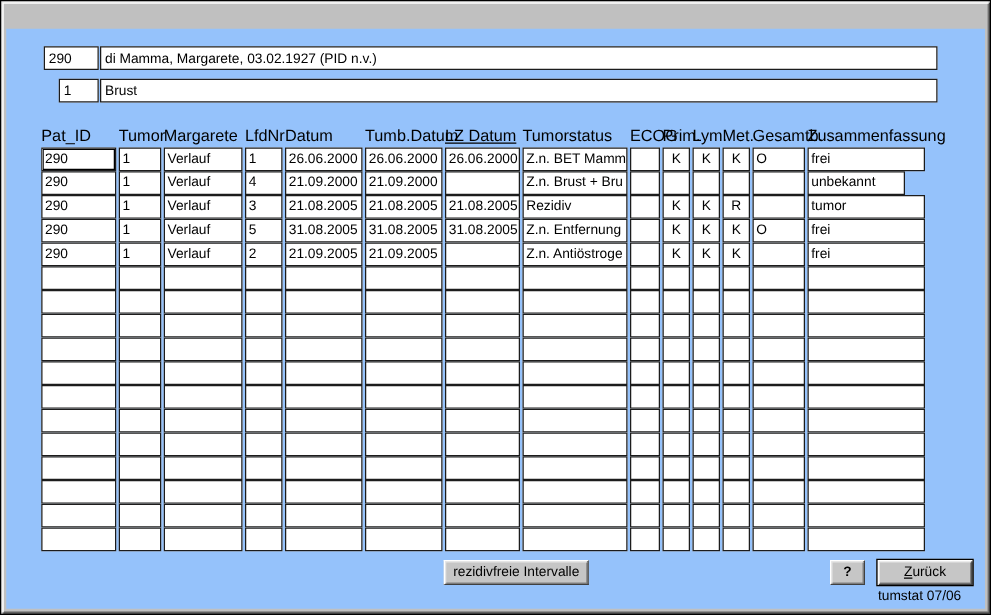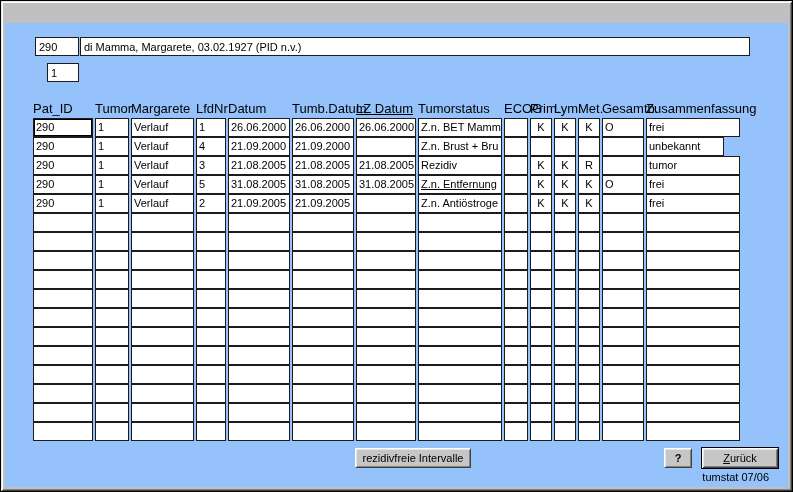--- a/index.html
+++ b/index.html
@@ -70,20 +70,21 @@
 </style>
 </head>
 <body>
 
 <div class="window">
 
   <div class="client">
     <input class="field" style="left: 30px; top: 14px; width: 44px;" value="290">
     <input class="field" style="left: 75px; top: 14px; width: 670px;" value="di Mamma, Margarete, 03.02.1927 (PID n.v.)">
     <input class="field" style="left: 42px; top: 40px; width: 32px;" value="1">
+    <input class="field" style="left: 75px; top: 40px; width: 670px;" value="Brust">
 
     <div class="thead">
         <div class="th" style="width: 60px;">Pat_ID</div>
         <div class="th" style="width: 34px;">Tumor</div>
         <div class="th" style="width: 63px;">Margarete</div>
         <div class="th" style="width: 30px;">LfdNr</div>
         <div class="th" style="width: 62px;">Datum</div>
         <div class="th" style="width: 62px;">Tumb.Datum</div>
         <div class="th" style="width: 60px; text-decoration: underline;">LZ Datum</div>
         <div class="th" style="width: 84px;">Tumorstatus</div>
@@ -144,21 +145,21 @@
           <div class="cell" style="width: 94px;">tumor</div>
         </div>
         <div class="trow">
           <div class="cell" style="width: 60px;">290</div>
           <div class="cell" style="width: 34px;">1</div>
           <div class="cell" style="width: 63px;">Verlauf</div>
           <div class="cell" style="width: 30px;">5</div>
           <div class="cell" style="width: 62px;">31.08.2005</div>
           <div class="cell" style="width: 62px;">31.08.2005</div>
           <div class="cell" style="width: 60px;">31.08.2005</div>
-          <div class="cell" style="width: 84px; text-decoration: underline;">Z.n. Entfernung</div>
+          <div class="cell" style="width: 84px;">Z.n. Entfernung</div>
           <div class="cell center" style="width: 24px;"></div>
           <div class="cell center" style="width: 22px;">K</div>
           <div class="cell center" style="width: 22px;">K</div>
           <div class="cell center" style="width: 22px;">K</div>
           <div class="cell" style="width: 42px;">O</div>
           <div class="cell" style="width: 94px;">frei</div>
         </div>
         <div class="trow">
           <div class="cell" style="width: 60px;">290</div>
           <div class="cell" style="width: 34px;">1</div>

